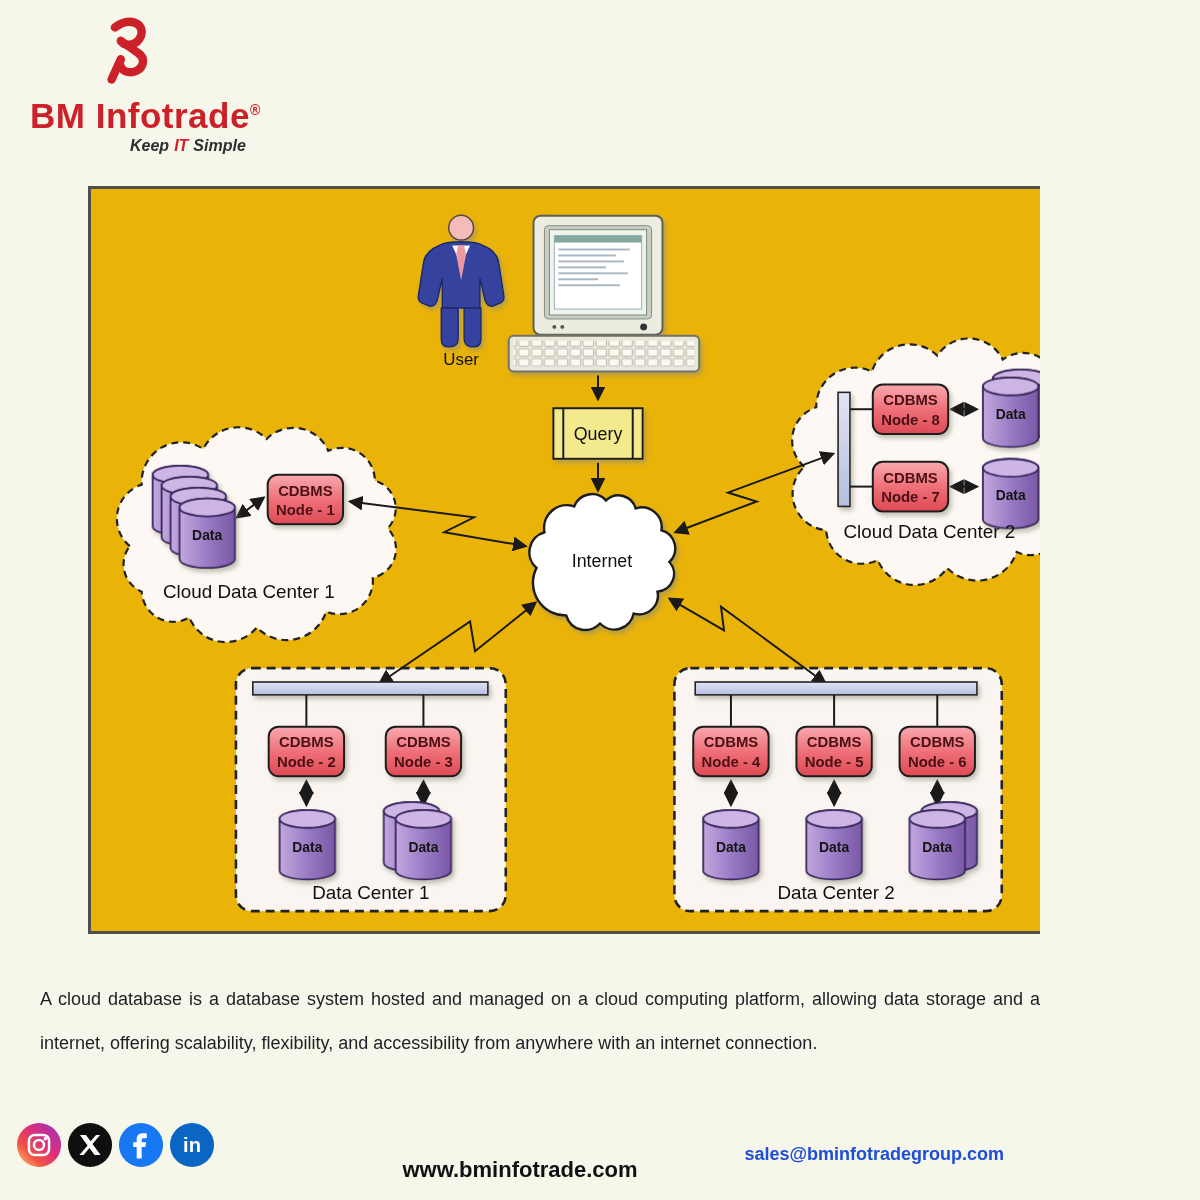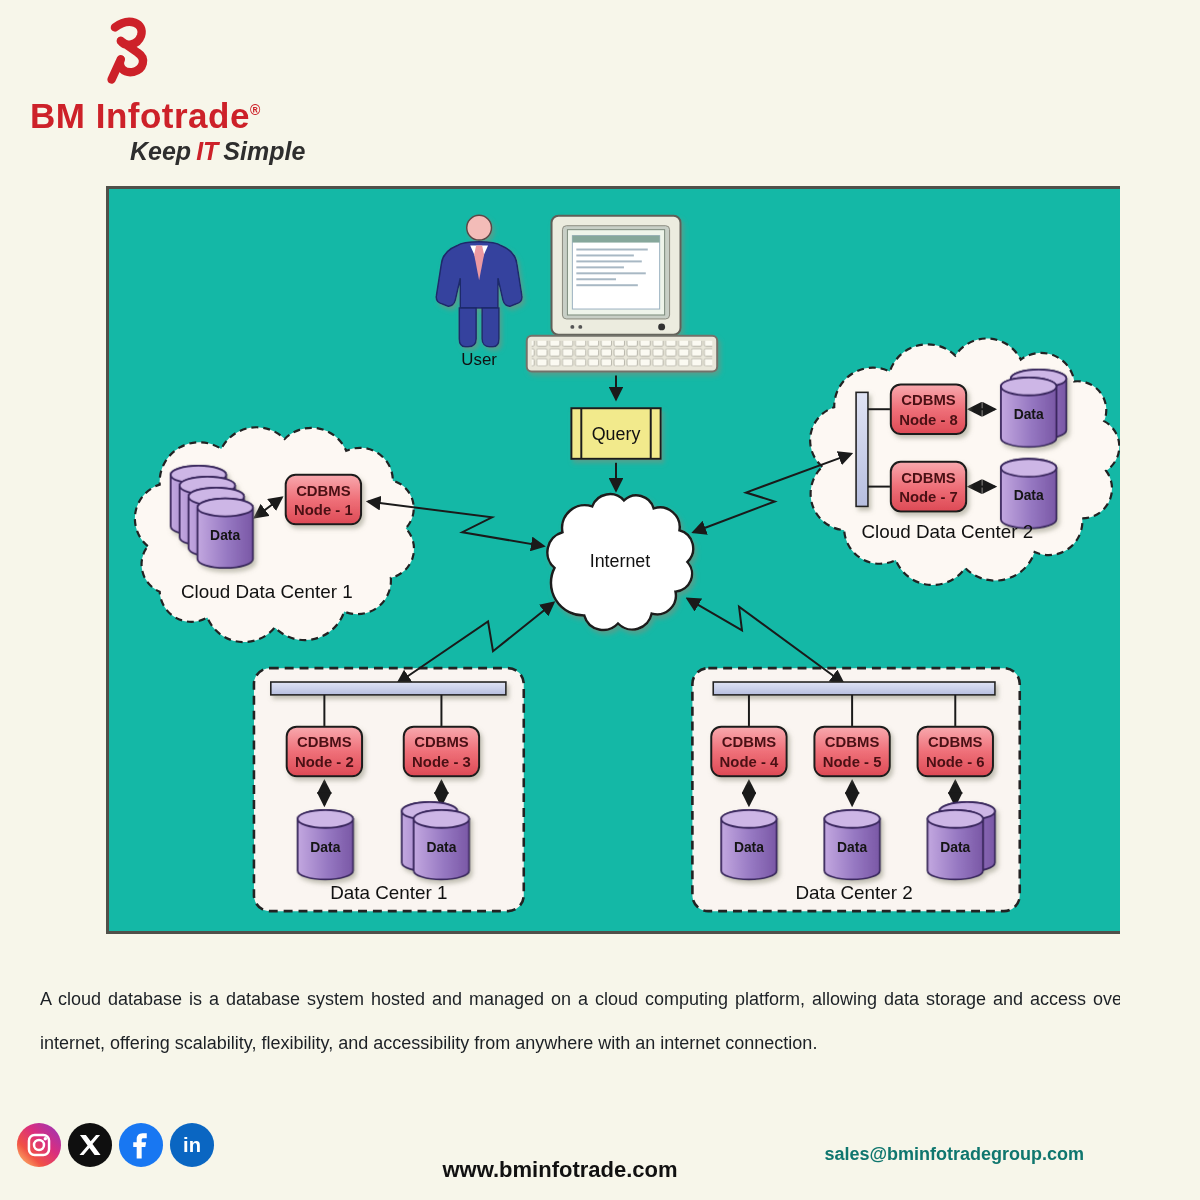--- a/index.html
+++ b/index.html
@@ -1,30 +1,30 @@
 <!DOCTYPE html>
 <html><head>
 <meta charset="utf-8">
 <title>Cloud Database Diagram</title>
 <style>
   html,body{margin:0;padding:0;background:#f7f6ea;}
-  .page{position:relative;width:1120px;height:1200px;background:#f7f6ea;
+  .page{position:relative;width:1040px;height:1200px;background:#f7f6ea;
         font-family:"Liberation Sans",sans-serif;overflow:hidden;}
 
   
   .brand{position:absolute;left:30px;top:14px;}
   .brand-mark{display:block;margin-left:56px;width:78px;height:84px;}
   .brand-name{font-size:35px;font-weight:bold;color:#cd2129;letter-spacing:.5px;line-height:1;}
   .brand-name sup{font-size:14px;}
-  .brand-tagline{font-size:25px;font-weight:bold;font-style:italic;color:#2e2e2e;margin:4px 0 0 100px;}
+  .brand-tagline{font-size:16px;font-weight:bold;font-style:italic;color:#2e2e2e;margin:4px 0 0 100px;}
   .brand-tagline .it{color:#cd2129;margin:0 5px;}
 
   
   .diagram-box{position:absolute;left:88px;top:186px;width:1024px;height:748px;
-               background:#14b8a6;border:3px solid #50504a;box-sizing:border-box;margin-left:18px;}
+               background:#eab308;border:3px solid #50504a;box-sizing:border-box;}
   .diagram-box svg{display:block;width:100%;height:100%;}
 
   
   .node-rect{fill:url(#nodeGrad);stroke:#1b1b1b;stroke-width:2;}
   .node-text{font:bold 15px "Liberation Sans",sans-serif;fill:#4a1014;text-anchor:middle;}
   .region-title{font:19px "Liberation Sans",sans-serif;fill:#101010;text-anchor:middle;}
   .small-label{font:17px "Liberation Sans",sans-serif;fill:#111;text-anchor:middle;}
   .data-text{font:bold 14px "Liberation Sans",sans-serif;fill:#151515;text-anchor:middle;}
   .wire{stroke:#1a1a1a;stroke-width:2;fill:none;}
   .arrow{stroke:#1a1a1a;stroke-width:2;fill:none;}
@@ -38,21 +38,21 @@
   .description{position:absolute;left:40px;top:977px;width:1120px;
                font-size:18px;line-height:44px;color:#1c2025;text-align:justify;margin:0;}
 
   
   .social{position:absolute;left:16px;top:1122px;display:flex;gap:5px;}
   .social-icon{width:46px;height:46px;display:inline-block;cursor:pointer;}
   .social-icon svg{width:46px;height:46px;display:block;}
   .website{position:absolute;left:0;top:1157px;width:100%;text-align:center;
            font-size:22px;font-weight:bold;color:#111;}
   .contact{position:absolute;right:36px;top:1141px;text-align:left;
-           font-size:18px;font-weight:bold;color:#0f766e;line-height:27px;}
+           font-size:18px;font-weight:bold;color:#1d4ed8;line-height:27px;}
 </style>
 </head>
 <body>
 
 <div class="page">
 
   <header class="brand">
     <svg class="brand-mark" viewBox="0 0 90 100">
       <path d="M33,16 C50,3 69,11 64,26 C60,37 46,40 40,32 L60,46 C71,53 67,66 55,69 C44,71 36,63 40,54 L29,78" fill="none" stroke="#cd2129" stroke-width="10" stroke-linecap="round" stroke-linejoin="round"></path>
       <circle cx="40" cy="32" r="4.5" fill="#cd2129"></circle>

